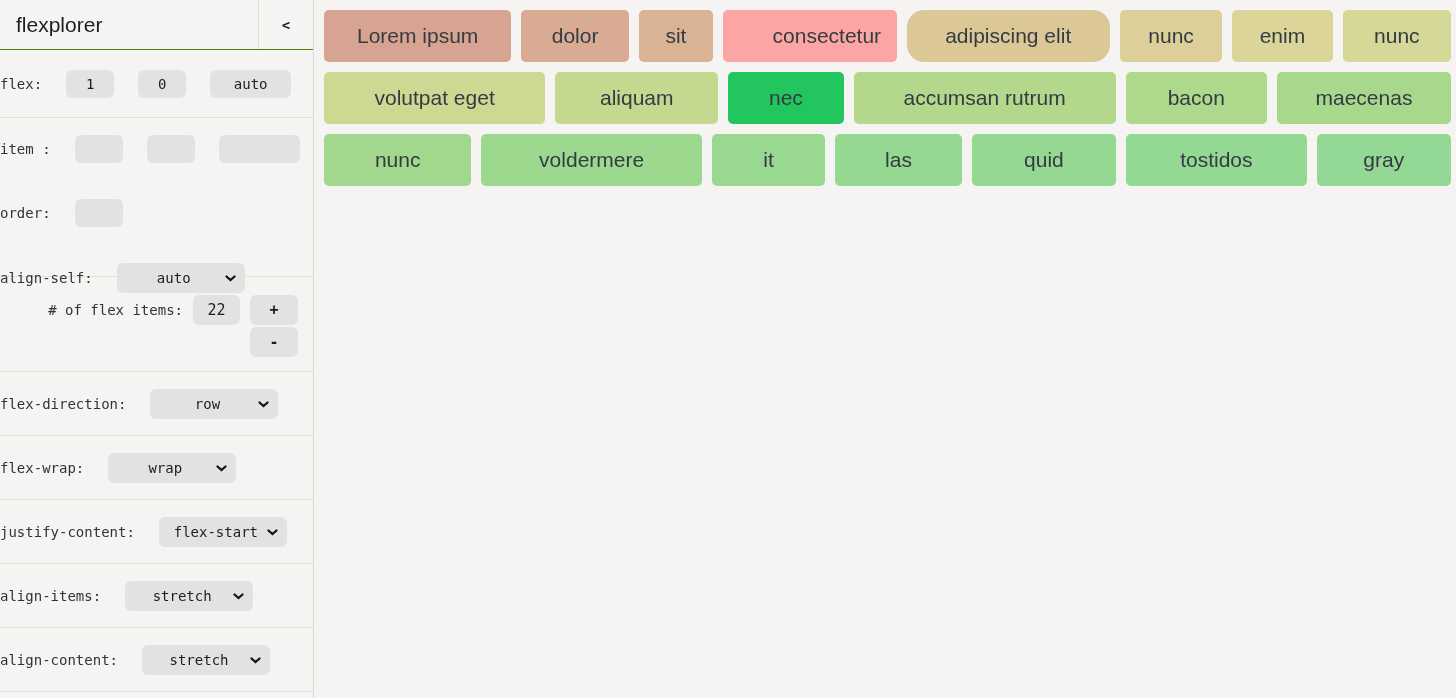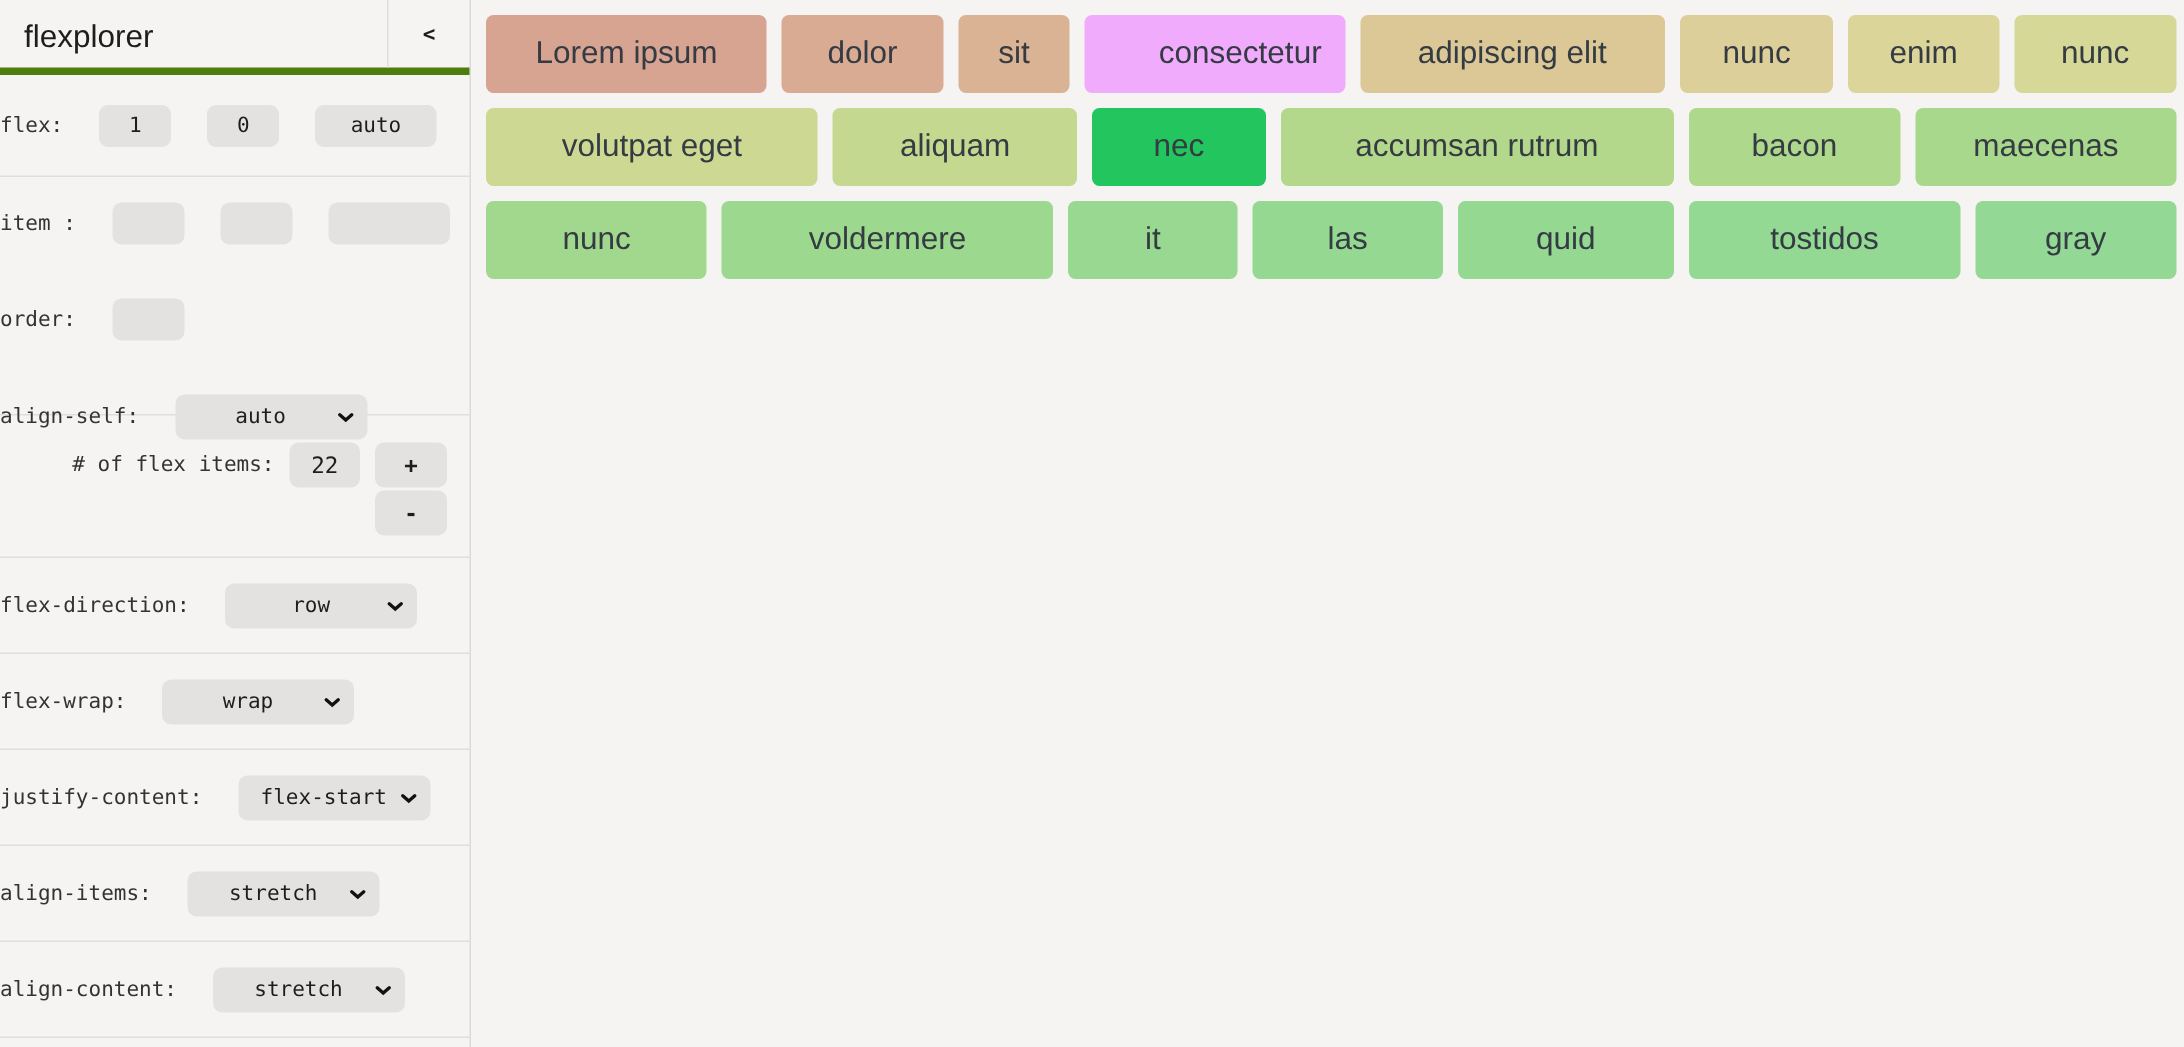--- a/index.html
+++ b/index.html
@@ -15,21 +15,21 @@
   .sidebar {
     width: 314px;
     flex: 0 0 314px;
     border-right: 1px solid #dcdad6;
     background: #f5f4f2;
   }
   .sb-header {
     height: 50px;
     display: flex;
     align-items: stretch;
-    border-bottom: 5px solid #4d7c0f;
+    border-bottom: 1px solid #4d7c0f;
   }
   .sb-title {
     flex: 1;
     font-family: "Liberation Sans", sans-serif;
     font-size: 21px;
     color: #1d1d1d;
     line-height: 49px;
     padding-left: 16px;
   }
   .collapse-btn {
@@ -230,22 +230,22 @@
           </svg>
       </div>
     </div>
   </div>
 </aside>
 
 <main class="stage">
     <div class="flex-item" style="background: rgb(216, 164, 146); flex-basis: 186px;">Lorem ipsum</div>
     <div class="flex-item" style="background: rgb(217, 171, 147); flex-basis: 106px;">dolor</div>
     <div class="flex-item" style="background: rgb(218, 178, 148); flex-basis: 73px;">sit</div>
-    <div class="flex-item" style="background: #f0abfc; flex-basis: 172px; padding-left: 34px;">consectetur</div>
-    <div class="flex-item" style="background: rgb(220, 200, 151); flex-basis: 202px;">adipiscing elit</div>
+    <div class="flex-item" style="background: #fca5a5; flex-basis: 172px; padding-left: 34px;">consectetur</div>
+    <div class="flex-item" style="background: rgb(220, 200, 151); flex-basis: 202px; border-radius: 17px;">adipiscing elit</div>
     <div class="flex-item" style="background: rgb(221, 207, 153); flex-basis: 101px;">nunc</div>
     <div class="flex-item" style="background: rgb(220, 213, 154); flex-basis: 99px; text-align: right;">enim</div>
     <div class="flex-item" style="background: rgb(214, 216, 151); flex-basis: 107px;">nunc</div>
     <div class="flex-item" style="background: rgb(205, 216, 146); flex-basis: 200px;">volutpat eget</div>
     <div class="flex-item" style="background: rgb(196, 216, 143); flex-basis: 142px;">aliquam</div>
     <div class="flex-item" style="background: #22c55e; flex-basis: 94px;">nec</div>
     <div class="flex-item" style="background: rgb(180, 216, 139); flex-basis: 241px;">accumsan rutrum</div>
     <div class="flex-item" style="background: rgb(174, 216, 139); flex-basis: 120px;">bacon</div>
     <div class="flex-item" style="background: rgb(168, 216, 139); flex-basis: 153px;">maecenas</div>
     <div class="flex-item" style="background: rgb(161, 216, 141); flex-basis: 146px;">nunc</div>

